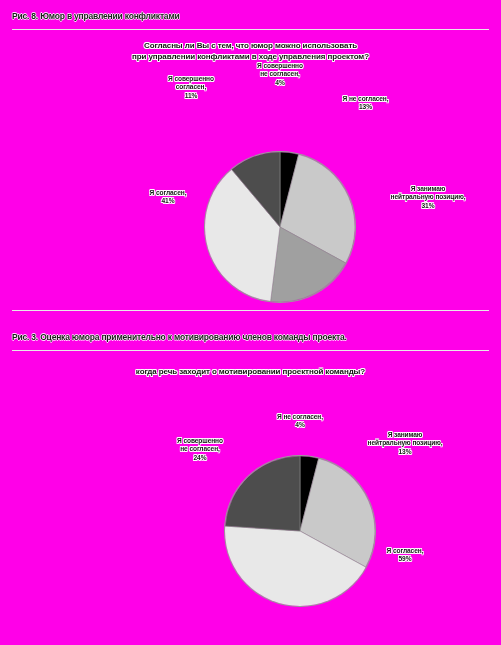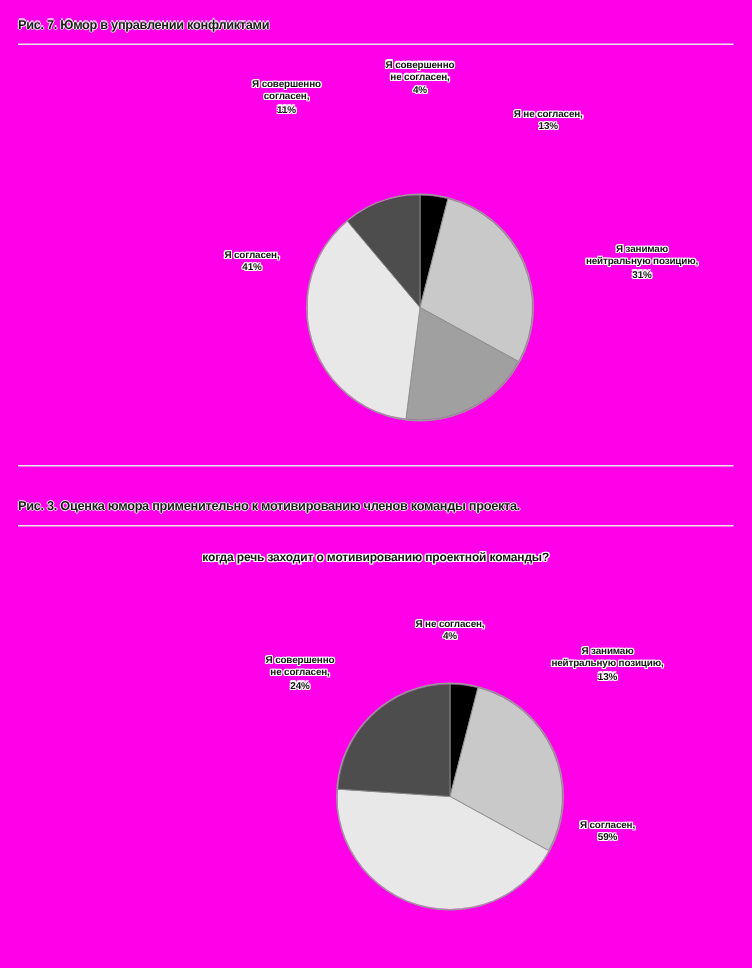--- a/index.html
+++ b/index.html
@@ -103,25 +103,29 @@
      -0.7px -0.7px 0 #fff;
   }
   .pie-label .lbl-line { display: block; }
   .pie-label .lbl-pct  { display: block; }
 </style>
 </head>
 <body>
 
 <div class="page">
 
-  <div class="caption" style="top:11px;">Рис. 7. Юмор в управлении конфликтами</div>
+  <div class="caption" style="top:11px;">Рис. 8. Юмор в управлении конфликтами</div>
   <div class="rule" style="top:29px;"></div>
 
   <div class="chart-block" style="top:40px;">
 
+    <div class="chart-title">
+      <div>Согласны ли Вы с тем, что юмор можно использовать</div>
+      <div>при управлении конфликтами в ходе управления проектом?</div>
+    </div>
 
     <div class="plot-area" style="height:250px;">
 
       <div class="pie-wrap" style="left:205px; top:90px; width:150px; height:150px;">
         <svg class="pie-svg" width="150" height="150" viewBox="0 0 150 150">
 
           <path d="M75,75 L75,0 A75,75 0 0,1 93.65,2.36 Z" fill="#000000" stroke="#8d8d8d" stroke-width="0.6"></path>
 
           <path d="M75,75 L93.65,2.36 A75,75 0 0,1 140.75,111.07 Z" fill="#c9c9c9" stroke="#8d8d8d" stroke-width="0.6"></path>
 
@@ -165,21 +169,21 @@
   </div>
 
   <div class="rule" style="top:310px;"></div>
 
   <div class="caption" style="top:332px;">Рис. 3. Оценка юмора применительно к мотивированию членов команды проекта.</div>
   <div class="rule" style="top:350px;"></div>
 
   <div class="chart-block" style="top:366px;">
 
     <div class="chart-title">
-      <div>когда речь заходит о мотивированию проектной команды?</div>
+      <div>когда речь заходит о мотивировании проектной команды?</div>
     </div>
 
     <div class="plot-area" style="height:230px;">
 
       <div class="pie-wrap" style="left:225px; top:79px; width:150px; height:150px;">
         <svg class="pie-svg" width="150" height="150" viewBox="0 0 150 150">
 
           <path d="M75,75 L75,0 A75,75 0 0,1 93.65,2.36 Z" fill="#000000" stroke="#8d8d8d" stroke-width="0.6"></path>
 
           <path d="M75,75 L93.65,2.36 A75,75 0 0,1 140.75,111.07 Z" fill="#c9c9c9" stroke="#8d8d8d" stroke-width="0.6"></path>

